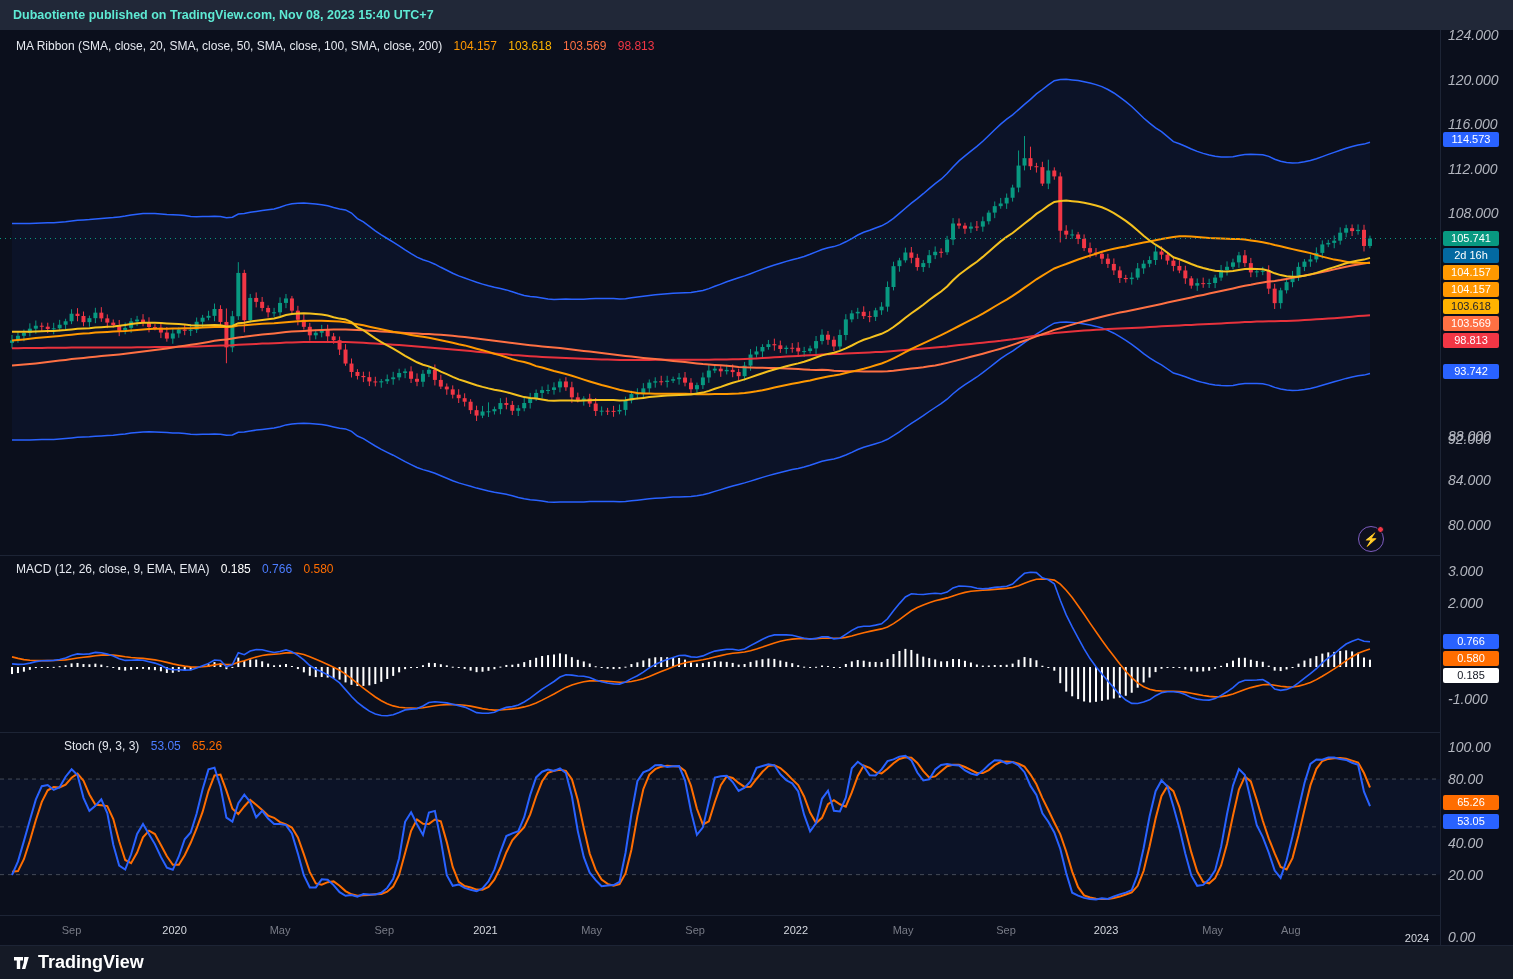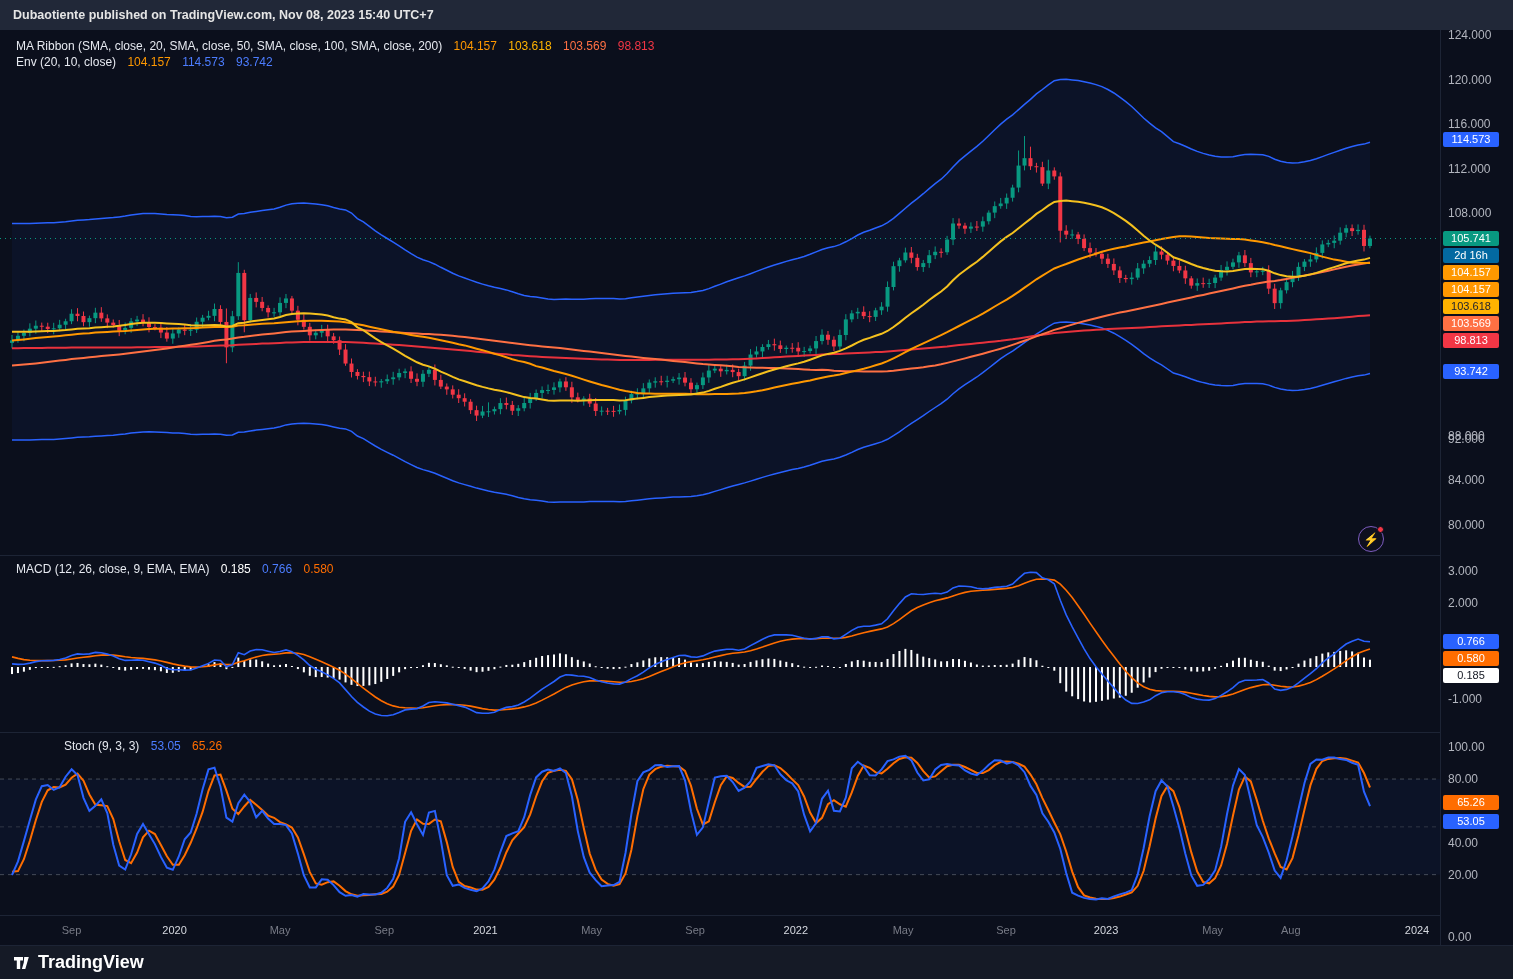--- a/index.html
+++ b/index.html
@@ -4,29 +4,29 @@
 <style>
   * { box-sizing: border-box; }
   html,body { margin:0; padding:0; }
   body {
     width:1513px; height:979px; position:relative; overflow:hidden;
     background:#0b0f1c; font-family:"Liberation Sans", sans-serif; color:#d1d4dc;
   }
   .topbar {
     position:absolute; top:0; left:0; width:1513px; height:30px;
     background:#212838; display:flex; align-items:center; padding-left:13px;
-    font-size:12.5px; font-weight:bold; color:#e5e5e5;
+    font-size:12.5px; font-weight:bold; color:#5eead4;
   }
   .chart-root { position:absolute; top:30px; left:0; width:1440px; height:915px; background:#0b0f1c; }
   #chart-svg { position:absolute; top:0; left:0; }
   .axis-col {
     position:absolute; top:30px; left:1440px; width:73px; height:915px;
     background:#0b0f1c; border-left:1px solid #1d2435;
   }
-  .tick { position:absolute; left:7px; font-size:12px; color:#b2b5be; line-height:14px; }
+  .tick { position:absolute; left:7px; font-size:14px; color:#b2b5be; line-height:14px;font-style:italic; }
   .badge {
     position:absolute; left:2px; min-width:56px; text-align:center;
     font-size:11px; line-height:15px; height:15px; border-radius:2px; padding:0 4px;
   }
   .legend { position:absolute; left:16px; z-index:5; }
   .lrow { height:16px; line-height:16px; white-space:nowrap; font-size:12px; }
   .ltitle { color:#e6e9f0; }
   .lk { margin-left:8px; color:#b7bcc9; }
   .lv0 { margin-left:0; }
   .lv { margin-left:8px; }
@@ -790,26 +790,20 @@
     </svg>
 
   <div class="legend" id="legend-main" style="top:8px;">
     <div class="lrow">
       <span class="ltitle">MA Ribbon (SMA, close, 20, SMA, close, 50, SMA, close, 100, SMA, close, 200)</span>
       <span class="c-orange1 lv">104.157</span>
       <span class="c-orange2 lv">103.618</span>
       <span class="c-orange3 lv">103.569</span>
       <span class="c-red lv">98.813</span>
     </div>
-    <div class="lrow">
-      <span class="ltitle">Env (20, 10, close)</span>
-      <span class="c-orange1 lv">104.157</span>
-      <span class="c-blue lv">114.573</span>
-      <span class="c-blue lv">93.742</span>
-    </div>
   </div>
 
   <div class="legend" style="top:531px;">
     <div class="lrow">
       <span class="ltitle">MACD (12, 26, close, 9, EMA, EMA)</span>
       <span class="c-white lv">0.185</span>
       <span class="c-blue lv">0.766</span>
       <span class="c-sig lv">0.580</span>
     </div>
   </div>
@@ -834,21 +828,21 @@
       <div class="xl" style="left: 362.25px;">Sep</div>
       <div class="xl year" style="left: 463.502px;">2021</div>
       <div class="xl" style="left: 569.519px;">May</div>
       <div class="xl" style="left: 673.153px;">Sep</div>
       <div class="xl year" style="left: 773.81px;">2022</div>
       <div class="xl" style="left: 881.018px;">May</div>
       <div class="xl" style="left: 984.056px;">Sep</div>
       <div class="xl year" style="left: 1084.12px;">2023</div>
       <div class="xl" style="left: 1190.73px;">May</div>
       <div class="xl" style="left: 1268.75px;">Aug</div>
-      <div class="xl year" style="left: 1395.02px;">2024</div>
+      <div class="xl year" style="left: 1395.02px; margin-top: 8px;">2024</div>
     </div>
 </div>
 
 <div class="axis-col" id="price-axis">
     <div class="tick" style="top: -1.54008px;">124.000</div>
     <div class="tick" style="top: 42.9399px;">120.000</div>
     <div class="tick" style="top: 87.4199px;">116.000</div>
     <div class="tick" style="top: 131.9px;">112.000</div>
     <div class="tick" style="top: 176.38px;">108.000</div>
     <div class="tick" style="top: 354.3px; margin-top: 48px;">92.000</div>

